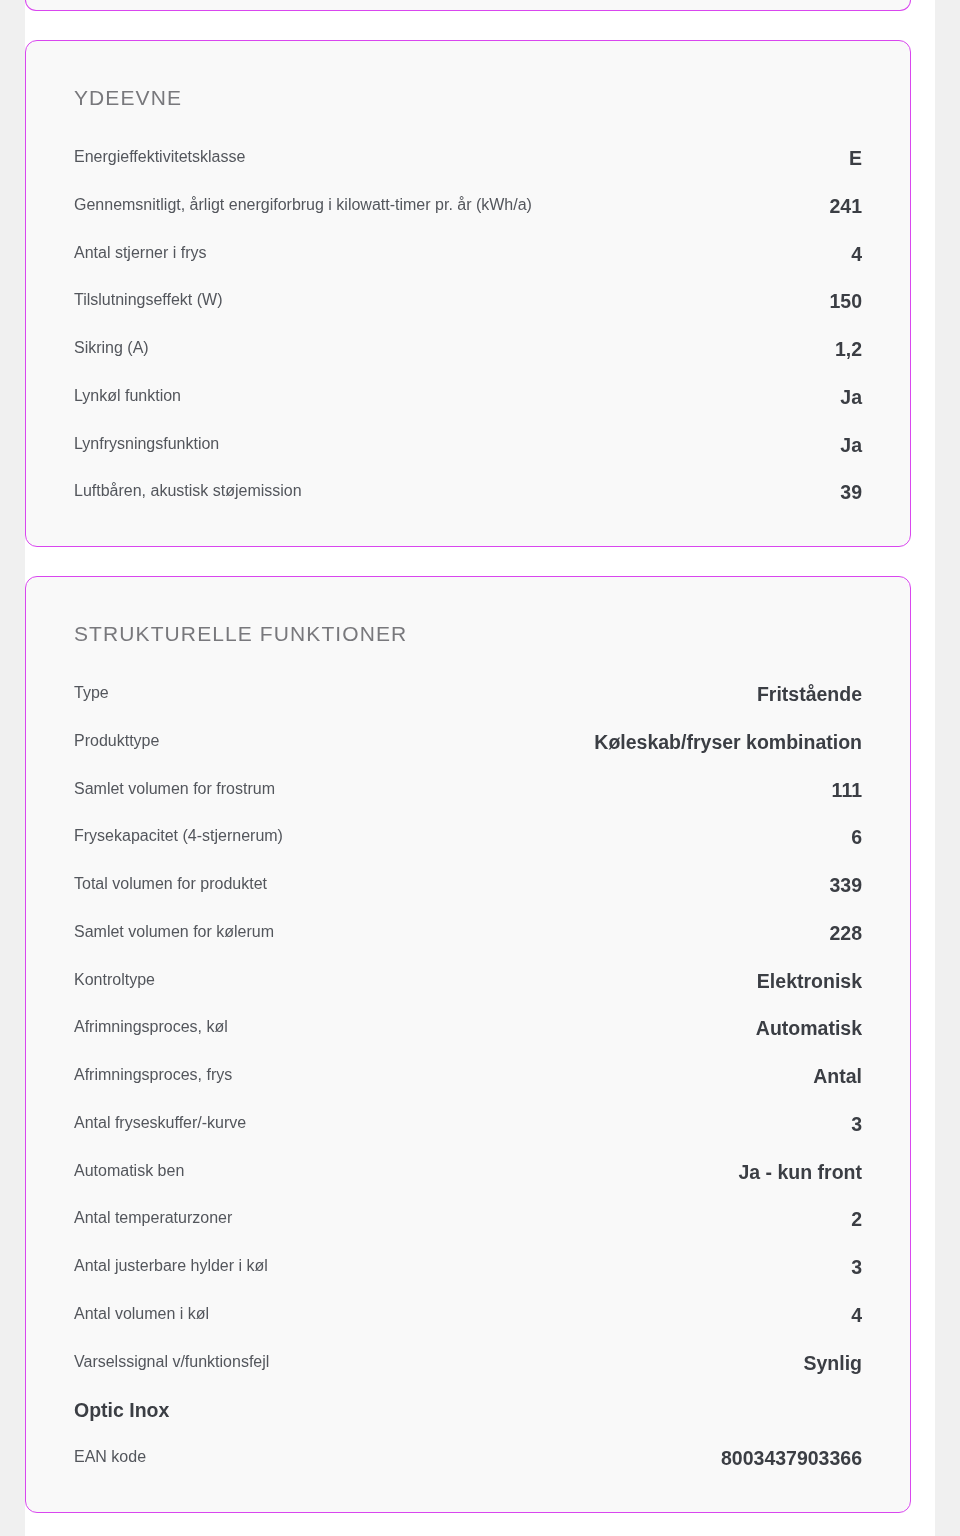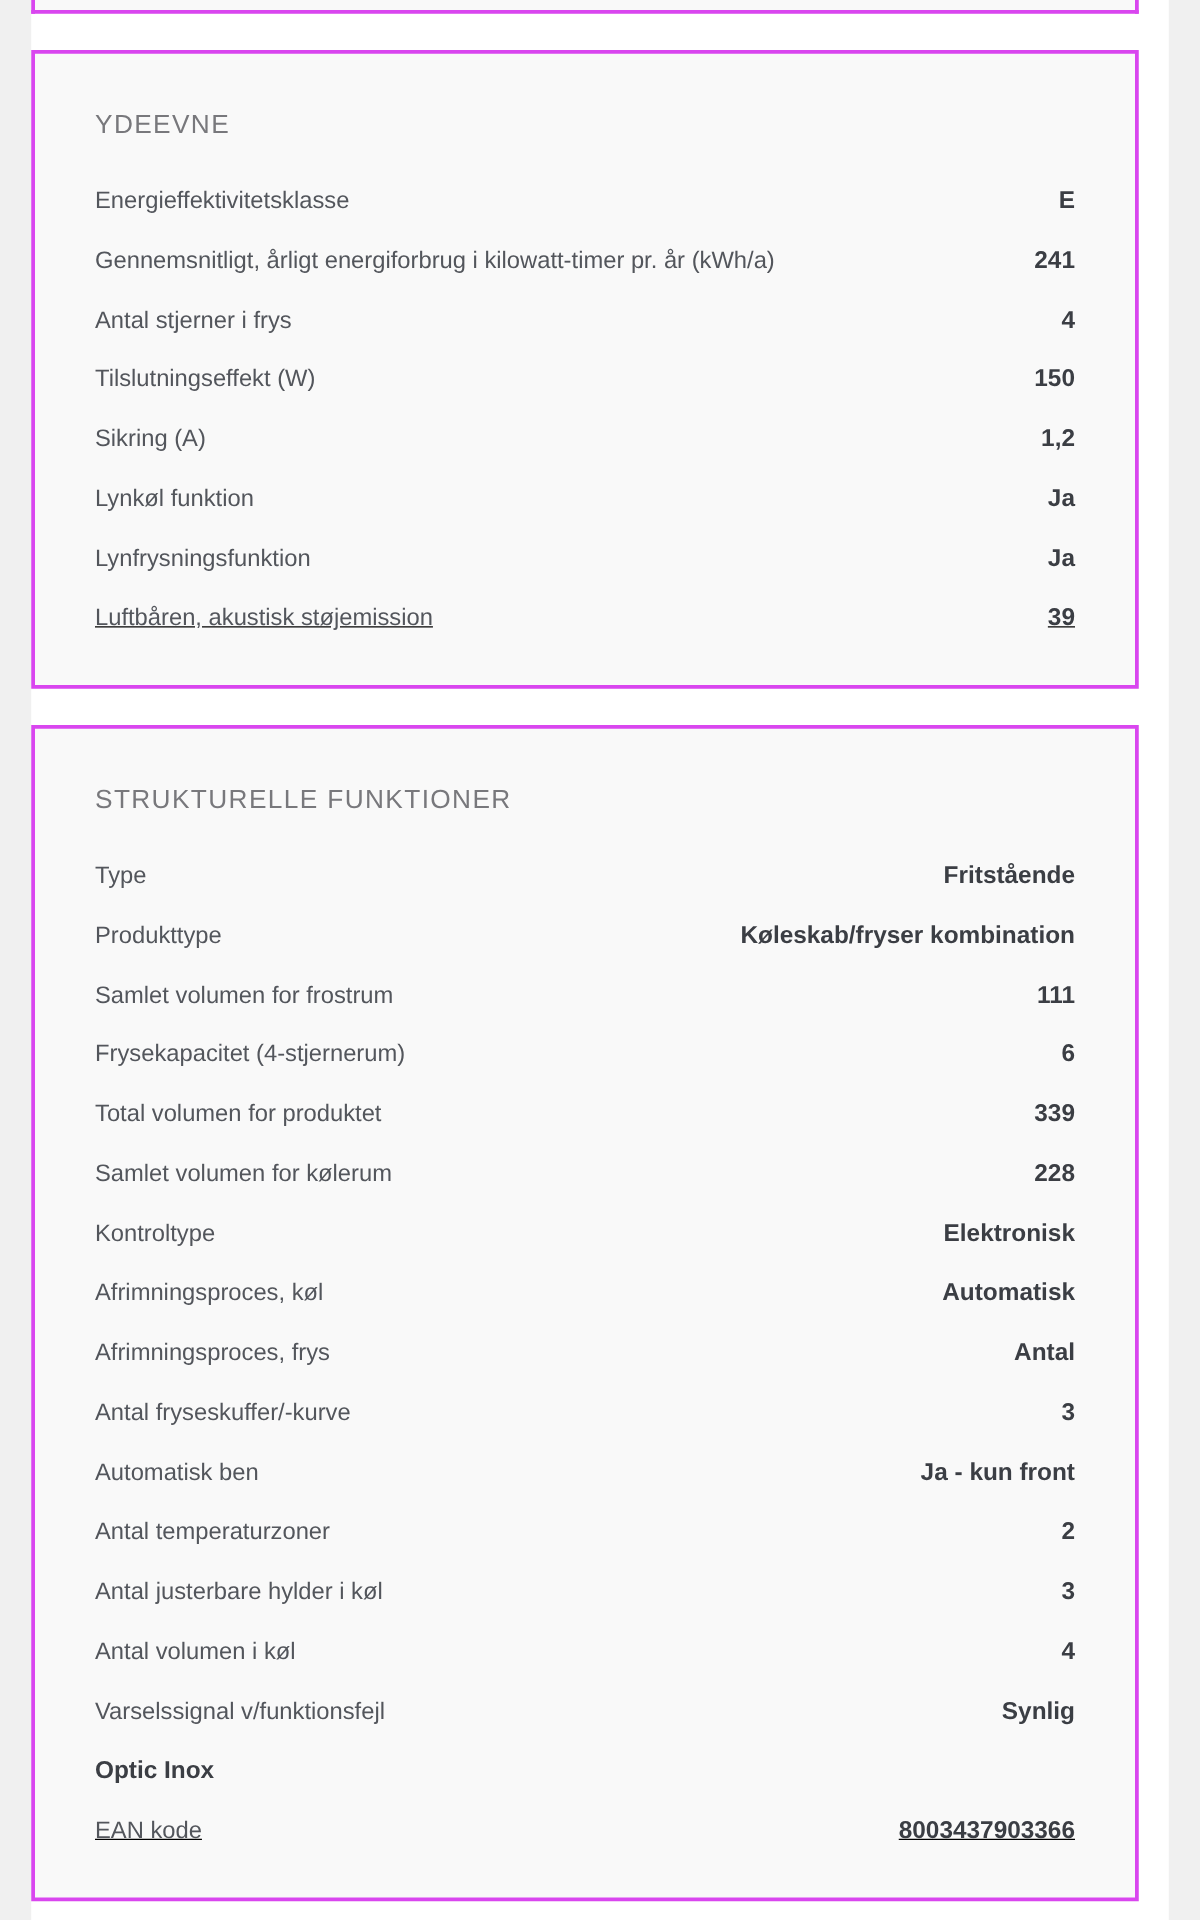--- a/index.html
+++ b/index.html
@@ -38,22 +38,22 @@
   .cards {
     position: absolute;
     left: 25px;
     top: 0;
     width: 886px;
   }
 
   .card {
     box-sizing: border-box;
     background: #f9f9f9;
-    border: 3px solid #d946ef;
-    border-radius: 0;
+    border: 1px solid #d946ef;
+    border-radius: 12px;
     margin: 0 0 29px 0;
   }
 
   
   .card-partial {
     height: 11px;
     border-top: none;
     border-top-left-radius: 0;
     border-top-right-radius: 0;
     margin-bottom: 29px;
@@ -74,25 +74,24 @@
 
   .spec-row {
     display: flex;
     align-items: flex-start;
     justify-content: space-between;
     gap: 24px;
     padding: 0 0 22px 0;
   }
   .spec-row:last-child {
     padding-bottom: 0;
-    text-decoration: underline;
   }
 
   .spec-label {
-    font-size: 19px;
+    font-size: 16px;
     font-weight: 400;
     color: #53565c;
     line-height: 1.32;
     flex: 1 1 auto;
     min-width: 0;
   }
 
   .spec-value {
     font-size: 19.5px;
     font-weight: 700;

